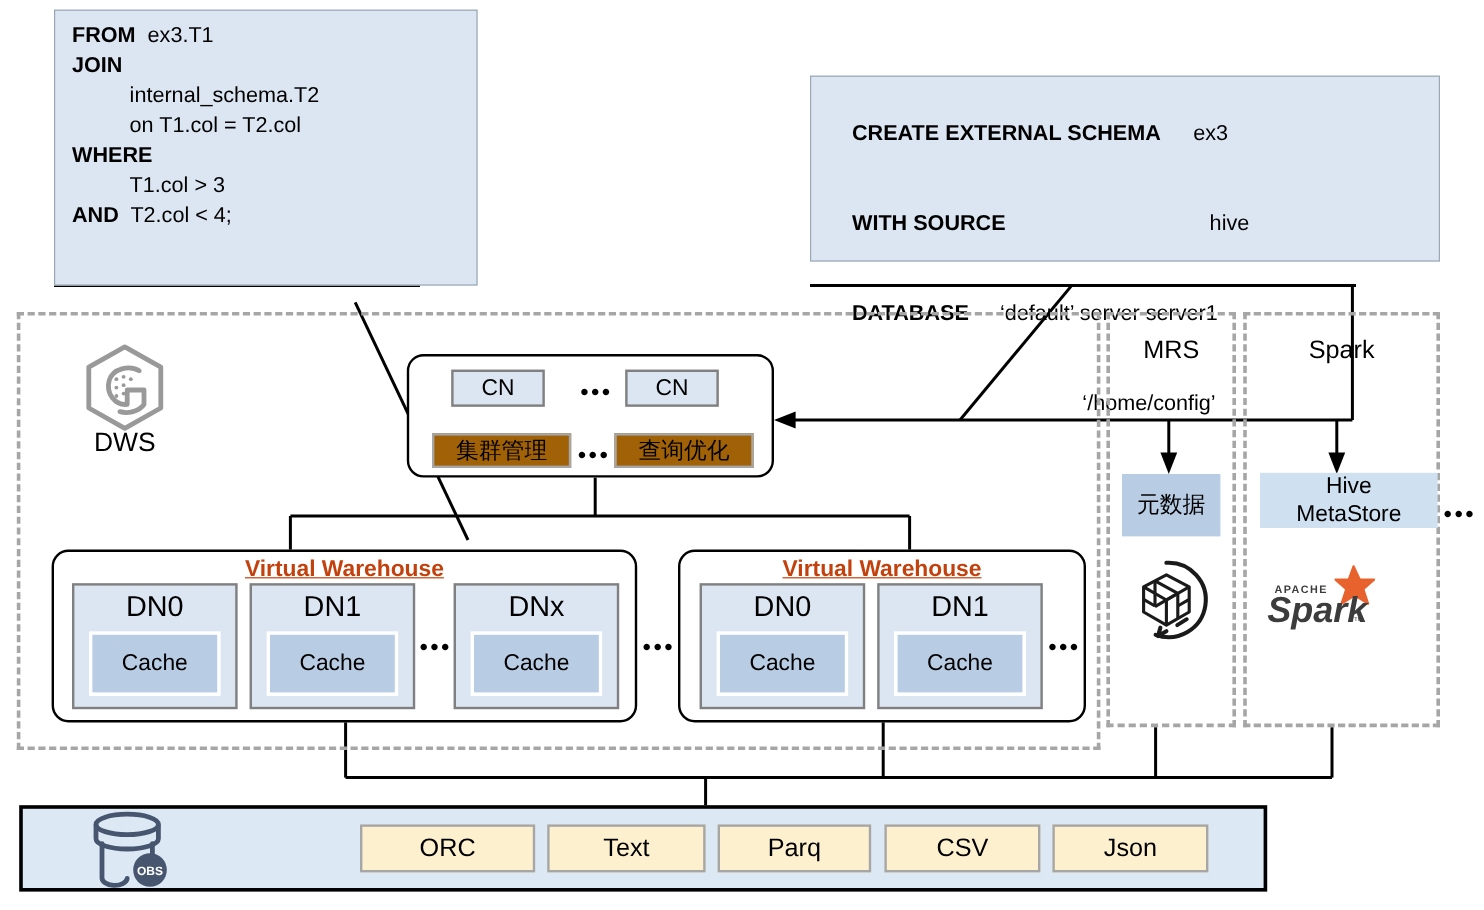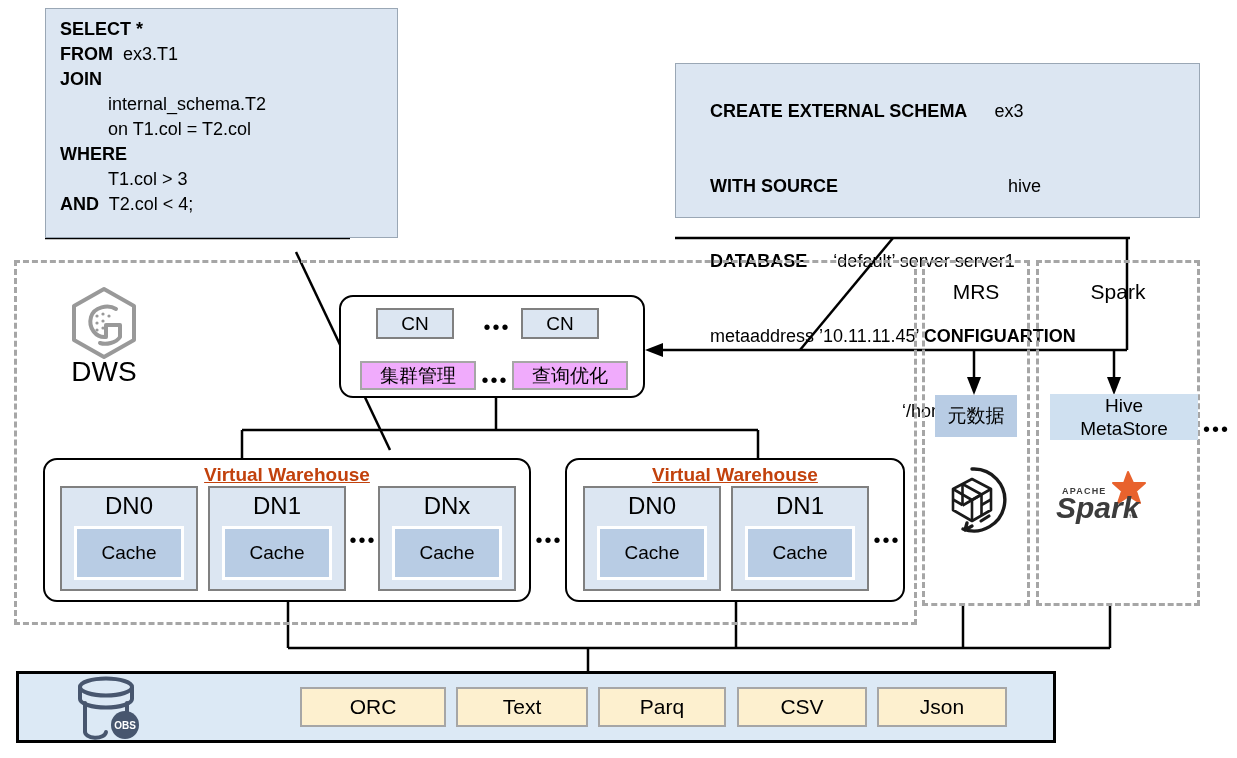--- a/index.html
+++ b/index.html
@@ -17,21 +17,21 @@
   
   .dashed{border:3px dashed #a6a6a6;background:transparent;}
 
   
   .rbox{border:2.5px solid #000;border-radius:14px;background:#fff;}
 
   
   .node{border:2px solid #808080;display:flex;align-items:center;
         justify-content:center;text-align:center;}
   .cn{background:#dce6f2;font-size:19px;}
-  .yellowbox{background:#f0abfc;border:2px solid #a6a6a6;display:flex;
+  .yellowbox{background:#a16207;border:2px solid #a6a6a6;display:flex;
         align-items:center;justify-content:center;font-size:19px;}
   .dnbox{background:#dce6f2;border:2px solid #808080;}
   .dnlabel{font-size:24px;text-align:center;margin-top:4px;}
   .cache{background:#b8cce4;border:3px solid #ffffff;display:flex;
         align-items:center;justify-content:center;font-size:19px;}
   .vwtitle{color:#c2410c;font-weight:bold;font-size:19px;
         text-decoration:underline;text-align:center;}
 
   .metabox{background:#b8cce4;display:flex;align-items:center;
         justify-content:center;font-size:19px;text-align:center;}
@@ -76,42 +76,38 @@
 
   <path d="M 288 602 L 288 648" stroke="#000" stroke-width="2.5" fill="none"></path>
   <path d="M 736 602 L 736 648" stroke="#000" stroke-width="2.5" fill="none"></path>
   <path d="M 963 606 L 963 648" stroke="#000" stroke-width="2.5" fill="none"></path>
   <path d="M 1110 606 L 1110 648" stroke="#000" stroke-width="2.5" fill="none"></path>
   <path d="M 288 648 L 1110 648" stroke="#000" stroke-width="2.5" fill="none"></path>
   <path d="M 588 648 L 588 672" stroke="#000" stroke-width="2.5" fill="none"></path>
 </svg>
 
 <div class="abs sqlbox" style="left:45px;top:8px;width:353px;height:230px;">
-  <div class="ln"><span class="kw">SELECT *</span></div>
   <div class="ln"><span class="kw">FROM</span><span>  ex3.T1</span></div>
   <div class="ln"><span class="kw">JOIN</span></div>
   <div class="ln"><span class="ind"></span><span>internal_schema.T2</span></div>
   <div class="ln"><span class="ind"></span><span>on T1.col = T2.col</span></div>
   <div class="ln"><span class="kw">WHERE</span></div>
   <div class="ln"><span class="ind"></span><span>T1.col &gt; 3</span></div>
   <div class="ln"><span class="kw">AND</span><span>  T2.col &lt; 4;</span></div>
 </div>
 
 <div class="abs sqlbox" style="left:675px;top:63px;width:525px;height:155px;padding-top:10px;">
   <div class="ln">
     <span class="kw">CREATE EXTERNAL SCHEMA</span><span class="ind2"></span>   <span>ex3</span>
   </div>
   <div class="ln">
     <span class="kw">WITH SOURCE</span><span style="display:inline-block;width:170px;"></span><span>hive</span>
   </div>
   <div class="ln">
     <span class="kw">DATABASE</span><span style="display:inline-block;width:26px;"></span><span>‘default’ server server1</span>
-  </div>
-  <div class="ln">
-    <span>metaaddress ’10.11.11.45’ </span><span class="kw">CONFIGUARTION</span>
   </div>
   <div class="ln" style="text-align:center;padding-left:20px;">
     <span>‘/home/config’</span>
   </div>
 </div>
 
 <div class="abs dashed" style="left:14px;top:260px;width:903px;height:365px;"></div>
 
 <div class="abs" style="left:64px;top:283px;width:80px;height:80px;">
   <svg width="80" height="80" viewBox="0 0 80 80">
@@ -119,21 +115,21 @@
     <path d="M52 26 C44 21 30 24 27 34 C24 45 32 55 42 54 L42 42 L56 42 L56 54 C52 60 42 62 36 60" fill="none" stroke="#999" stroke-width="4" stroke-linejoin="round" stroke-linecap="round"></path>
     <circle cx="33" cy="33" r="1.6" fill="#999"></circle>
       <circle cx="39" cy="31" r="1.6" fill="#999"></circle>
     <circle cx="45" cy="33" r="1.6" fill="#999"></circle>
       <circle cx="33" cy="40" r="1.6" fill="#999"></circle>
     <circle cx="39" cy="38" r="1.6" fill="#999"></circle>
       <circle cx="33" cy="47" r="1.6" fill="#999"></circle>
     <circle cx="39" cy="45" r="1.6" fill="#999"></circle>
   </svg>
 </div>
-<div class="abs plainlabel" style="left:54px;top:356px;width:100px;font-size:28px;">DWS</div>
+<div class="abs plainlabel" style="left:54px;top:356px;width:100px;font-size:22px;">DWS</div>
 
 <div class="abs rbox" style="left:339px;top:295px;width:306px;height:103px;"></div>
 
 <div class="abs node cn" style="left:376px;top:308px;width:78px;height:31px;">CN</div>
 <div class="abs dots" style="left:477px;top:317px;width:40px;text-align:center;">•••</div>
 <div class="abs node cn" style="left:521px;top:308px;width:78px;height:31px;">CN</div>
 
 <div class="abs yellowbox" style="left:360px;top:361px;width:116px;height:29px;">集群管理</div>
 <div class="abs dots" style="left:477px;top:370px;width:36px;text-align:center;">•••</div>
 <div class="abs yellowbox" style="left:512px;top:361px;width:116px;height:29px;">查询优化</div>
@@ -164,21 +160,21 @@
   <div class="cache" style="margin:6px 12px 0 12px;height:48px;">Cache</div>
 </div>
 <div class="abs dnbox" style="left:731px;top:486px;width:138px;height:105px;">
   <div class="dnlabel">DN1</div>
   <div class="cache" style="margin:6px 12px 0 12px;height:48px;">Cache</div>
 </div>
 <div class="abs dots" style="left:872px;top:530px;width:30px;text-align:center;">•••</div>
 
 <div class="abs dashed" style="left:922px;top:260px;width:108px;height:346px;"></div>
 <div class="abs plainlabel" style="left:922px;top:280px;width:108px;font-size:21px;text-align:center;">MRS</div>
-<div class="abs metabox" style="left:935px;top:395px;width:82px;height:42px;">元数据</div>
+<div class="abs metabox" style="left:935px;top:395px;width:82px;height:52px;">元数据</div>
 <div class="abs" style="left:935px;top:463px;width:74px;height:74px;">
   <svg width="74" height="74" viewBox="0 0 74 74">
     <path d="M37 6 A31 31 0 1 1 28 66" fill="none" stroke="#1a1a1a" stroke-width="3.4" stroke-linecap="round"></path>
     <path d="M30 67 l7 -4 M30 67 l2 -7" fill="none" stroke="#1a1a1a" stroke-width="3.4" stroke-linecap="round"></path>
     <path d="M46 58 l8 -5" fill="none" stroke="#1a1a1a" stroke-width="3.2" stroke-linecap="round"></path>
     <g fill="none" stroke="#1a1a1a" stroke-width="2.6" stroke-linejoin="round">
       <path d="M37 16 L56 26 L56 47 L37 58 L18 47 L18 26 Z"></path>
       <path d="M18 26 L37 37 L56 26"></path>
       <path d="M37 37 L37 58"></path>
       <path d="M27.5 21 L46.5 31.5 L46.5 52.5"></path>

